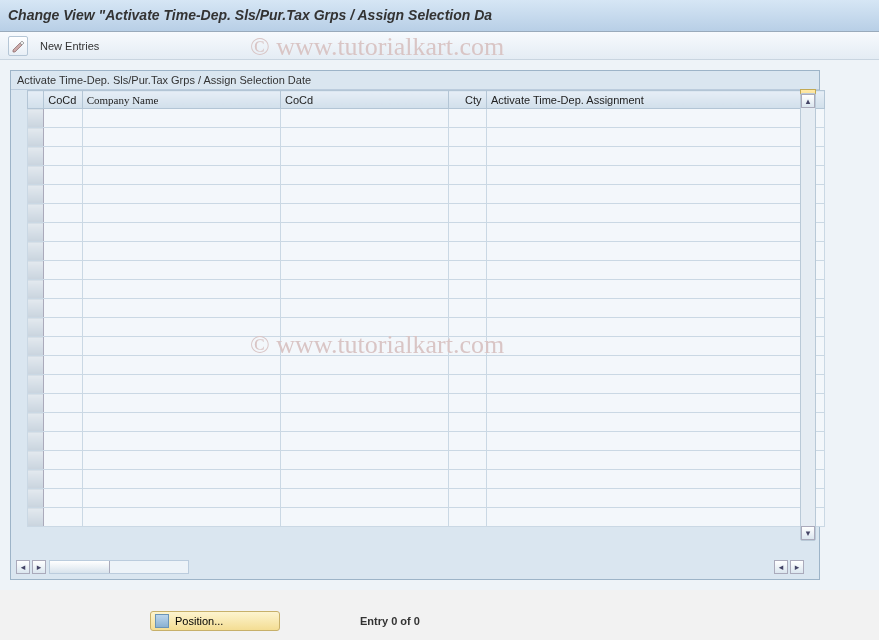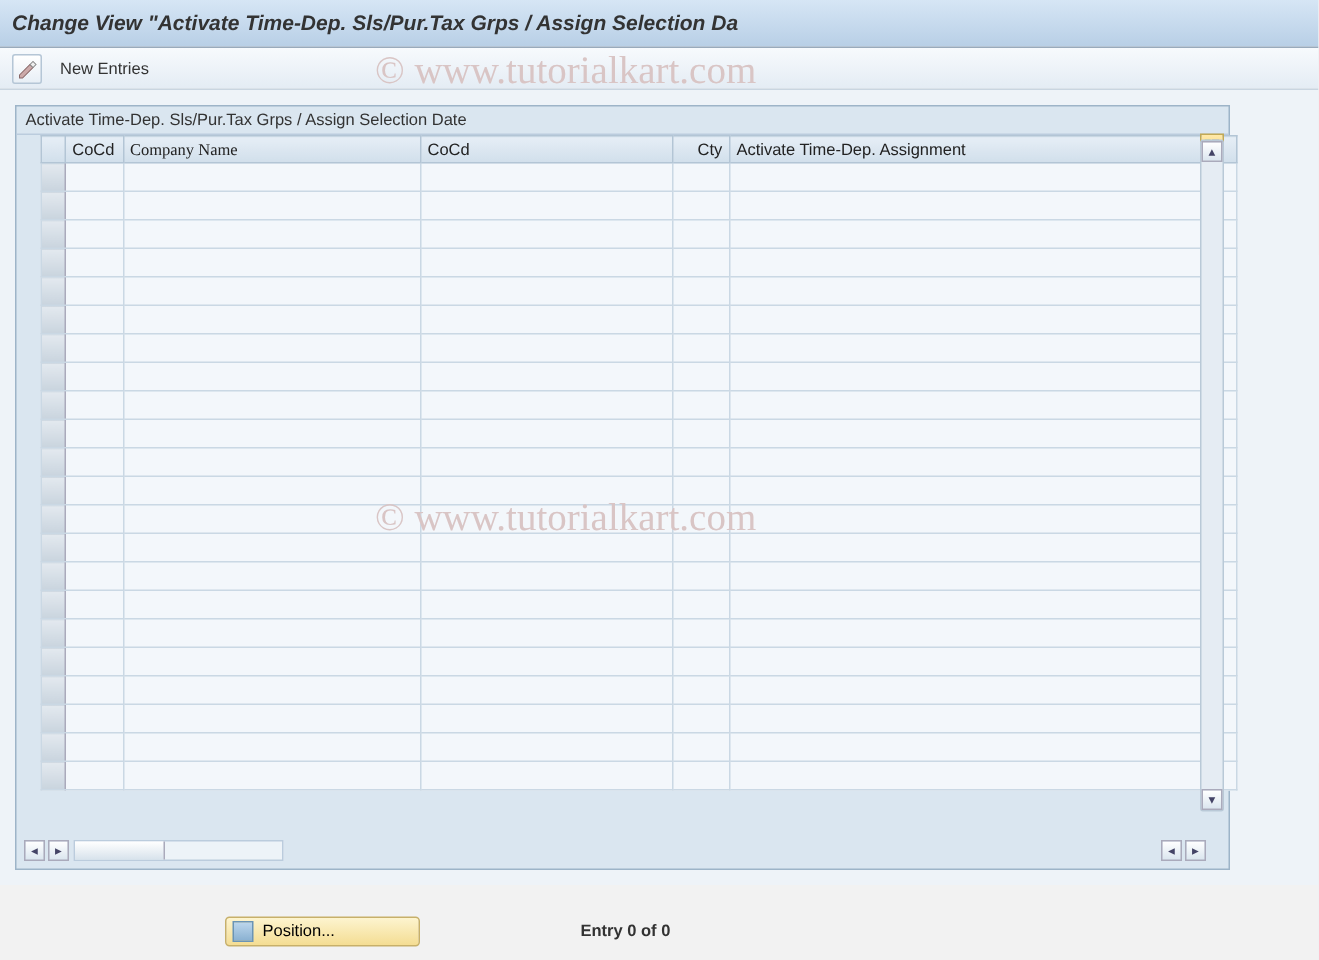--- a/index.html
+++ b/index.html
@@ -68,21 +68,21 @@
     position:absolute; left:4px; bottom:4px; height:16px; width:790px;
     display:flex; align-items:center;
   }
   .hbar .arrowbtn { width:14px; height:14px; background:linear-gradient(#fff,#dbe6ef); border:1px solid #aab; margin:0 1px; text-align:center; line-height:12px; font-size:9px; color:#446; cursor:pointer;}
   .hbar .track { flex:0 0 140px; height:14px; background:#edf3f8; border:1px solid #bcd; margin:0 2px; position:relative;}
   .hbar .thumb { position:absolute; left:0; top:0; width:60px; height:12px; background:linear-gradient(#fff,#d8e3ec); border-right:1px solid #aab;}
   .hbar .spacer { flex:1; }
   
   .footerbar {
     width:879px; height:48px; padding: 14px 0 0 150px;
-    display:flex; align-items:center; gap: 107px;
+    display:flex; align-items:center; gap: 80px;
     background:#f2f2f2;
   }
   .posbtn {
     width:130px; height:20px; 
     background:linear-gradient(#fdf4cf,#f4dd93);
     border:1px solid #c7b06a; border-radius:3px;
     display:flex; align-items:center; gap:6px; padding:0 4px;
     cursor:pointer;
   }
   .posbtn .ic { width:14px; height:14px; background:linear-gradient(#bcd6ec,#8ab1d2); border:1px solid #6a94b6; }

